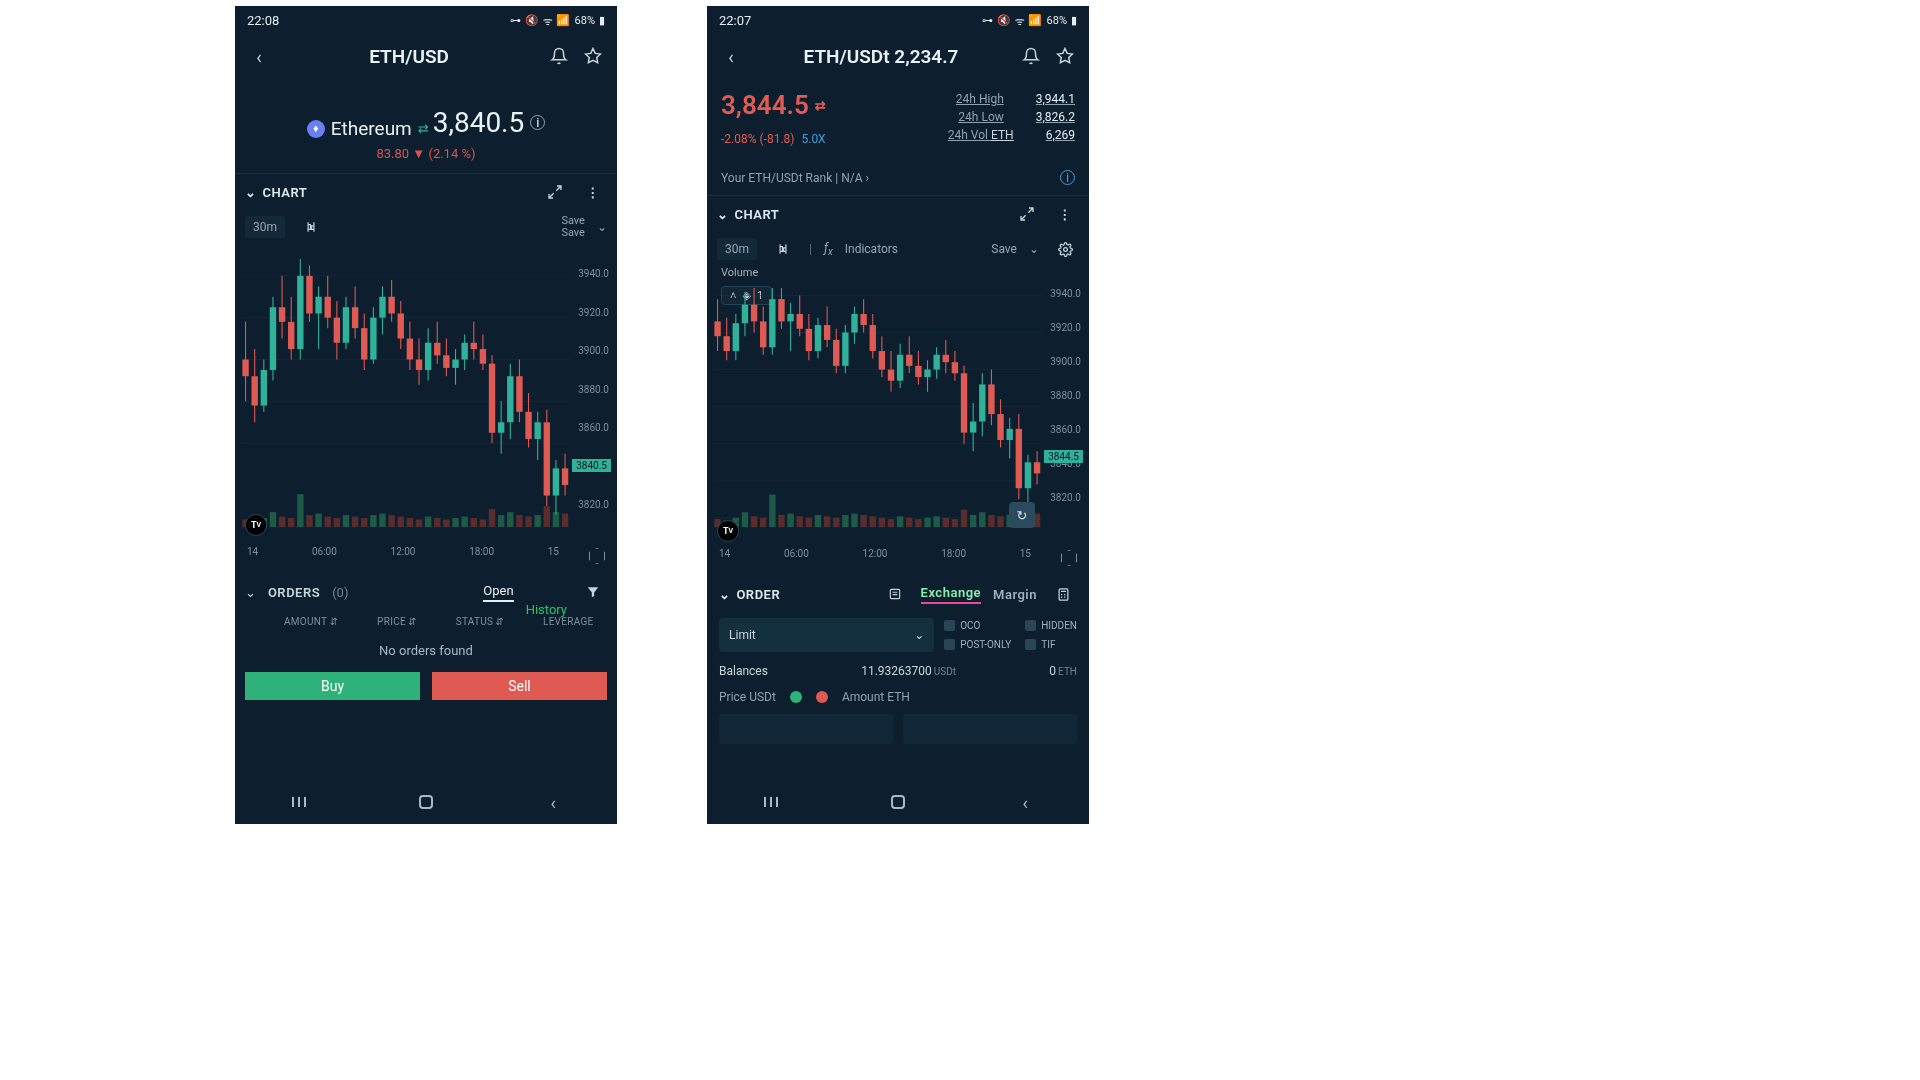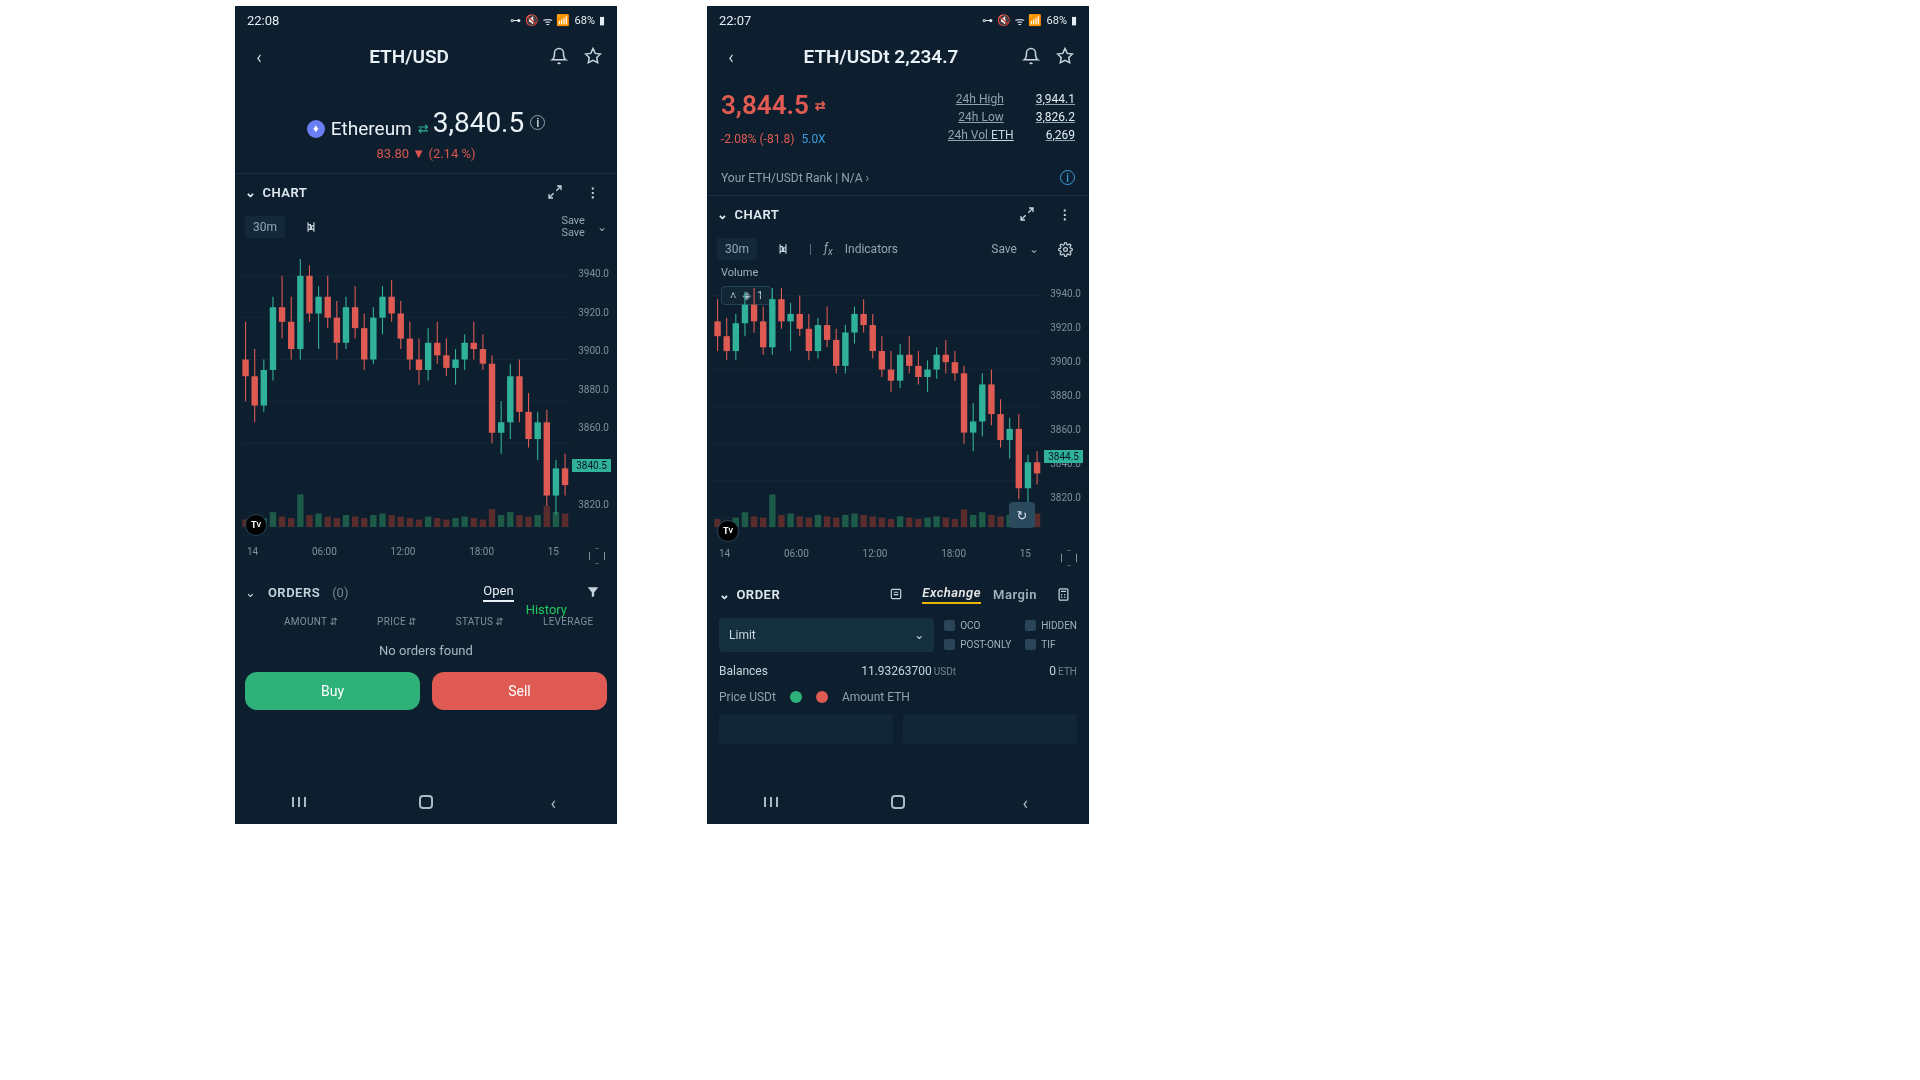--- a/index.html
+++ b/index.html
@@ -112,29 +112,29 @@
 .orders-tabs { display: flex; align-items: center; height: 36px; font-size: 13px; gap: 12px; }
 .orders-tabs .lbl { font-weight: 600; letter-spacing: .5px; }
 .orders-tabs .count { color: #6f8593; }
 .orders-tabs .spacer { flex: 1; }
 .orders-tabs .active { color: #e7eff5; border-bottom: 2px solid #e7eff5; padding-bottom: 2px; }
 .orders-tabs .inactive { color: #22c55e; margin-top: 35px; }
 .orders-cols { display: flex; font-size: 10px; color: #7d919e; gap: 0; padding: 6px 0; letter-spacing: .3px; }
 .orders-cols > div { flex: 1; display: flex; align-items: center; gap: 2px; margin-left: 39px; }
 .no-orders { text-align: center; font-size: 13px; color: #a7b8c3; padding: 10px 0 14px; }
 .buysell { display: flex; gap: 12px; padding: 0 0 10px; }
-.btn { flex: 1; height: 38px; border-radius: 12px; display: flex; align-items: center; justify-content: center; font-size: 14px; color: #fff; }
+.btn { flex: 1; height: 28px; border-radius: 0; display: flex; align-items: center; justify-content: center; font-size: 14px; color: #fff; }
 .btn.buy { background: #2fb27a; }
 .btn.sell { background: #de5a53; }
 
 .order-b { padding: 0 12px; font-size: 12px; }
 .order-b .sec-head { padding: 0; }
 .order-b .tabs { margin-left: auto; display: flex; align-items: center; gap: 12px; }
 .order-b .tabs .tab { color: #9fb1bc; }
-.order-b .tabs .tab.active { color: #e5e5e5; border-bottom: 2px solid #eab308; padding-bottom: 2px; font-style: italic; }
+.order-b .tabs .tab.active { color: #86efac; border-bottom: 2px solid #ec4899; padding-bottom: 2px; }
 .order-b .row2 { display: flex; gap: 10px; margin-top: 6px; }
 .limit-sel { flex: 1; background: #14303f; border-radius: 4px; height: 34px; display: flex; align-items: center; padding: 0 10px; color: #c7d6df; justify-content: space-between; }
 .opt-grid { display: grid; grid-template-columns: auto auto; gap: 4px 14px; font-size: 10px; color: #9fb1bc; }
 .opt-grid label { display: flex; align-items: center; gap: 5px; }
 .chk { width: 11px; height: 11px; background: #2a4557; border-radius: 2px; display: inline-block; }
 .bal-row { display: flex; justify-content: space-between; margin-top: 12px; font-size: 12px; }
 .bal-row .unit { color: #6e8491; font-size: 10px; margin-left: 2px; }
 .pa-row { display: flex; align-items: center; gap: 14px; margin-top: 12px; color: #8ea2af; }
 .dot { width: 12px; height: 12px; border-radius: 50%; display: inline-block; }
 .dot.g { background: #2fb27a; }

